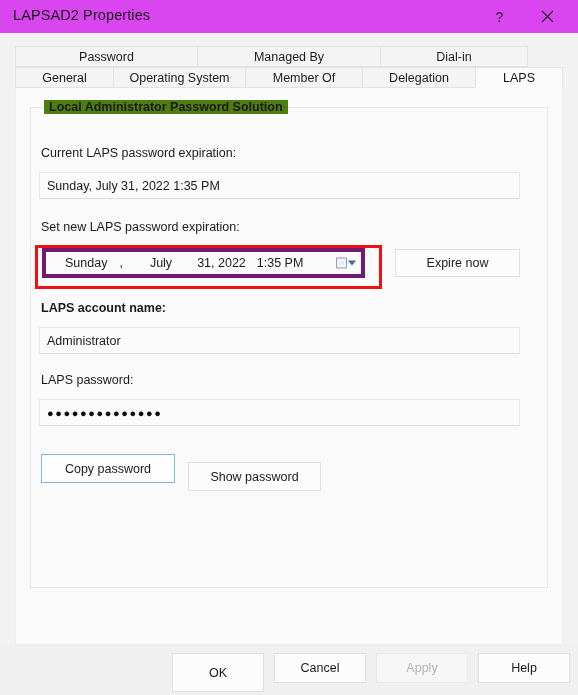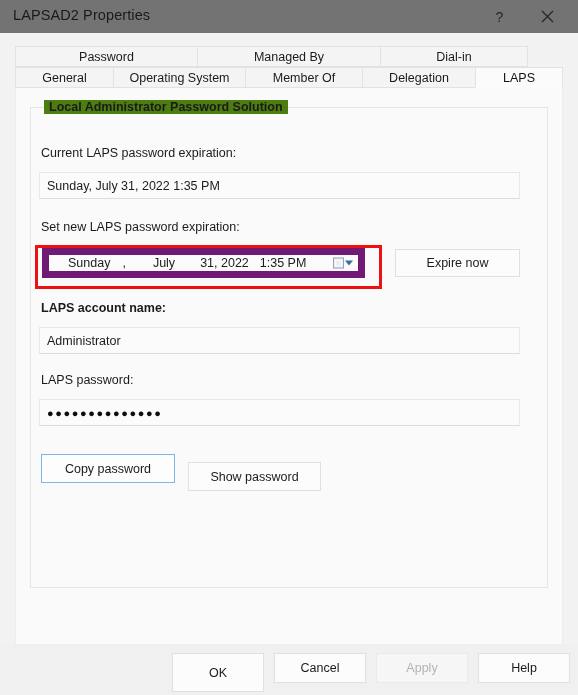--- a/index.html
+++ b/index.html
@@ -25,21 +25,21 @@
     background: #f2f2f2;
     box-sizing: border-box;
   }
 
   
   .titlebar {
     position: absolute;
     left: 0; top: 0;
     width: 578px;
     height: 33px;
-    background: #737373;
+    background: #d946ef;
   }
   .title-text {
     position: absolute;
     left: 13px;
     top: 7px;
     font-size: 14.5px;
     color: #1a1a1a;
     letter-spacing: 0.1px;
     white-space: nowrap;
   }
@@ -172,21 +172,21 @@
     border: 3px solid #ee1111;
     box-sizing: border-box;
     pointer-events: none;
   }
 
   
   .dtp {
     position: absolute;
     box-sizing: border-box;
     background: #fbfbfb;
-    border: 7px solid #701a75;
+    border: 4px solid #701a75;
     display: flex;
     align-items: center;
     overflow: hidden;
   }
   .dtp-seg {
     font-size: 12.5px;
     color: #1b1b1b;
     white-space: nowrap;
     cursor: default;
     user-select: none;

